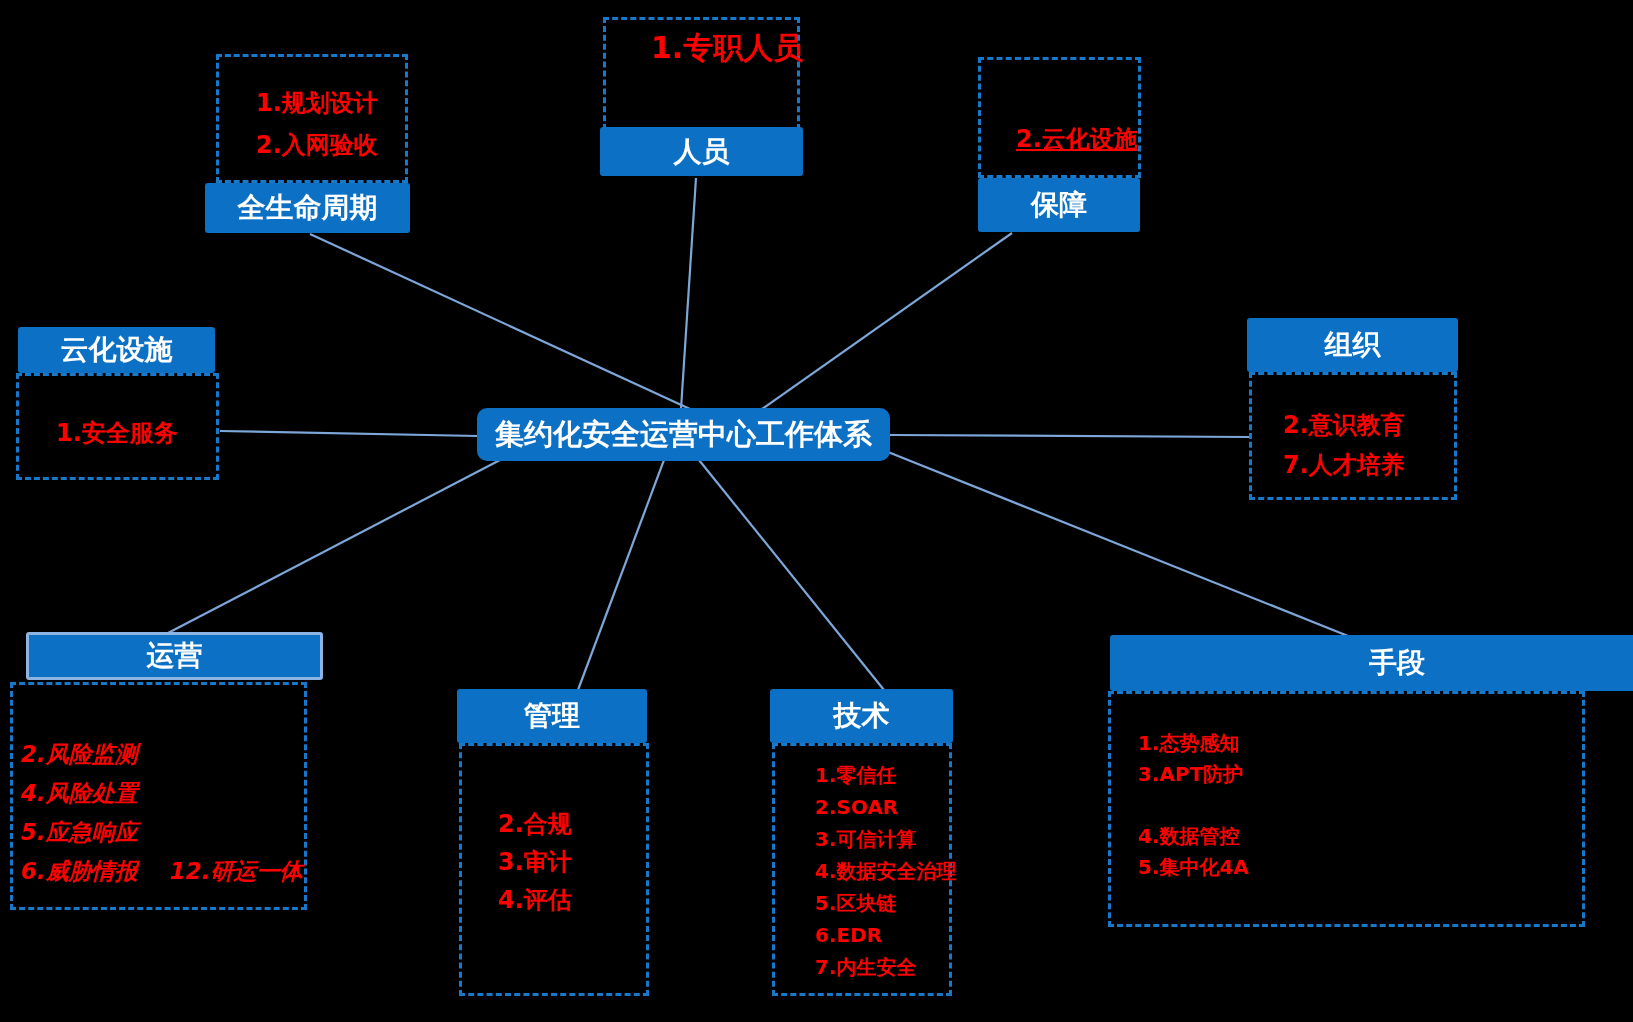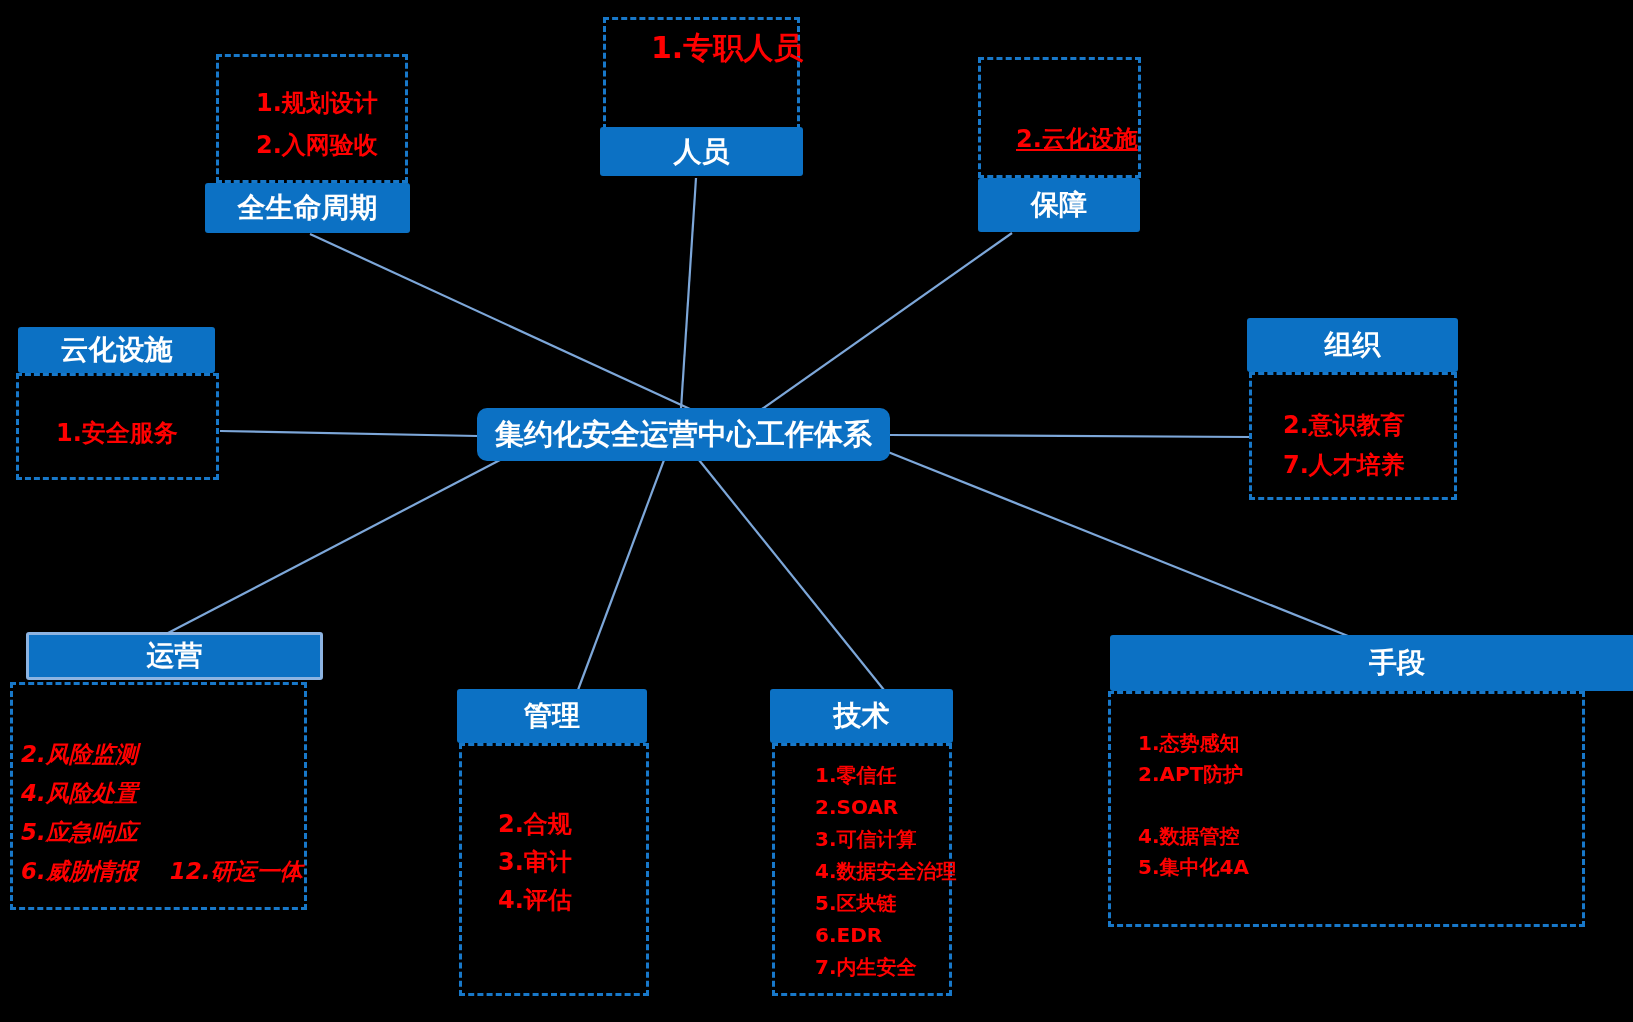--- a/index.html
+++ b/index.html
@@ -133,17 +133,17 @@
   <div class="item">3.可信计算</div>
   <div class="item">4.数据安全治理</div>
   <div class="item">5.区块链</div>
   <div class="item">6.EDR</div>
   <div class="item">7.内生安全</div>
 </div>
 
 <div id="means-hdr" class="hdr">手段</div>
 <div id="means-body" class="dashed">
   <div class="item">1.态势感知</div>
-  <div class="item">2.APT防护</div>
+  <div class="item">3.APT防护</div>
   <div class="spacer"></div>
   <div class="item">4.数据管控</div>
   <div class="item">5.集中化4A</div>
 </div>
 
 </body></html>

